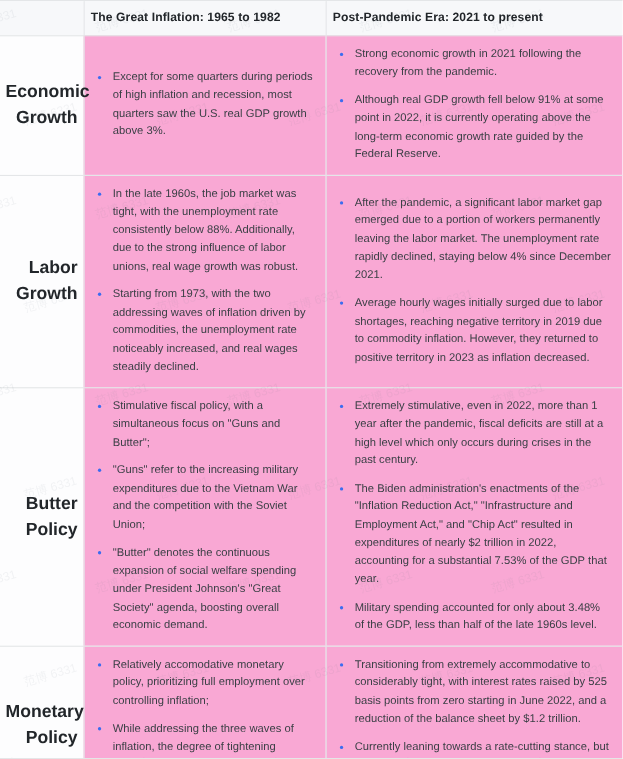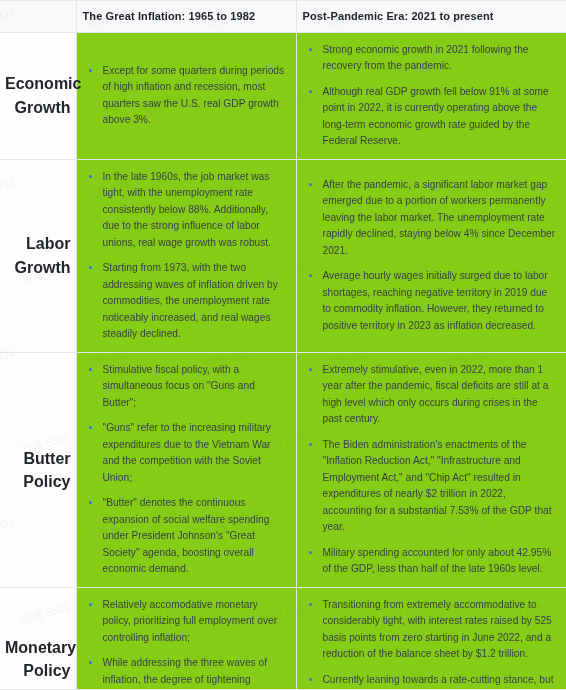--- a/index.html
+++ b/index.html
@@ -50,21 +50,21 @@
   }
   thead th.corner {
     background: #f7f8fa;
   }
   thead th:last-child { border-right: none; }
 
   tbody td {
     border-bottom: 1px solid #e4e6e8;
     border-right: 1px solid #e4e6e8;
     vertical-align: middle;
-    background: #84cc16;
+    background: #f9a8d4;
     box-sizing: border-box;
   }
   tbody tr:last-child td { border-bottom: none; }
   tbody td:last-child { border-right: none; }
 
   td.rowlabel {
     text-align: right;
     font-size: 16px;
     font-weight: bold;
     color: #22262a;
@@ -179,21 +179,21 @@
           <ul class="bullets">
             <li><span class="dot"></span><span>Stimulative fiscal policy, with a simultaneous focus on "Guns and Butter";</span></li>
             <li><span class="dot"></span><span>"Guns" refer to the increasing military expenditures due to the Vietnam War and the competition with the Soviet Union;</span></li>
             <li><span class="dot"></span><span>"Butter" denotes the continuous expansion of social welfare spending under President Johnson's "Great Society" agenda, boosting overall economic demand.</span></li>
           </ul>
         </td>
         <td class="content">
           <ul class="bullets">
             <li><span class="dot"></span><span>Extremely stimulative, even in 2022, more than 1 year after the pandemic, fiscal deficits are still at a high level which only occurs during crises in the past century.</span></li>
             <li><span class="dot"></span><span>The Biden administration's enactments of the "Inflation Reduction Act," "Infrastructure and Employment Act," and "Chip Act" resulted in expenditures of nearly $2 trillion in 2022, accounting for a substantial 7.53% of the GDP that year.</span></li>
-            <li><span class="dot"></span><span>Military spending accounted for only about 42.95% of the GDP, less than half of the late 1960s level.</span></li>
+            <li><span class="dot"></span><span>Military spending accounted for only about 3.48% of the GDP, less than half of the late 1960s level.</span></li>
           </ul>
         </td>
       </tr>
 
       <tr>
         <td class="rowlabel">Monetary Policy</td>
         <td class="content left-col">
           <ul class="bullets">
             <li><span class="dot"></span><span>Relatively accomodative monetary policy, prioritizing full employment over controlling inflation;</span></li>
             <li><span class="dot"></span><span>While addressing the three waves of inflation, the degree of tightening increased progressively, with the Fed Fund Rate reaching 20% in 1981.</span></li>

